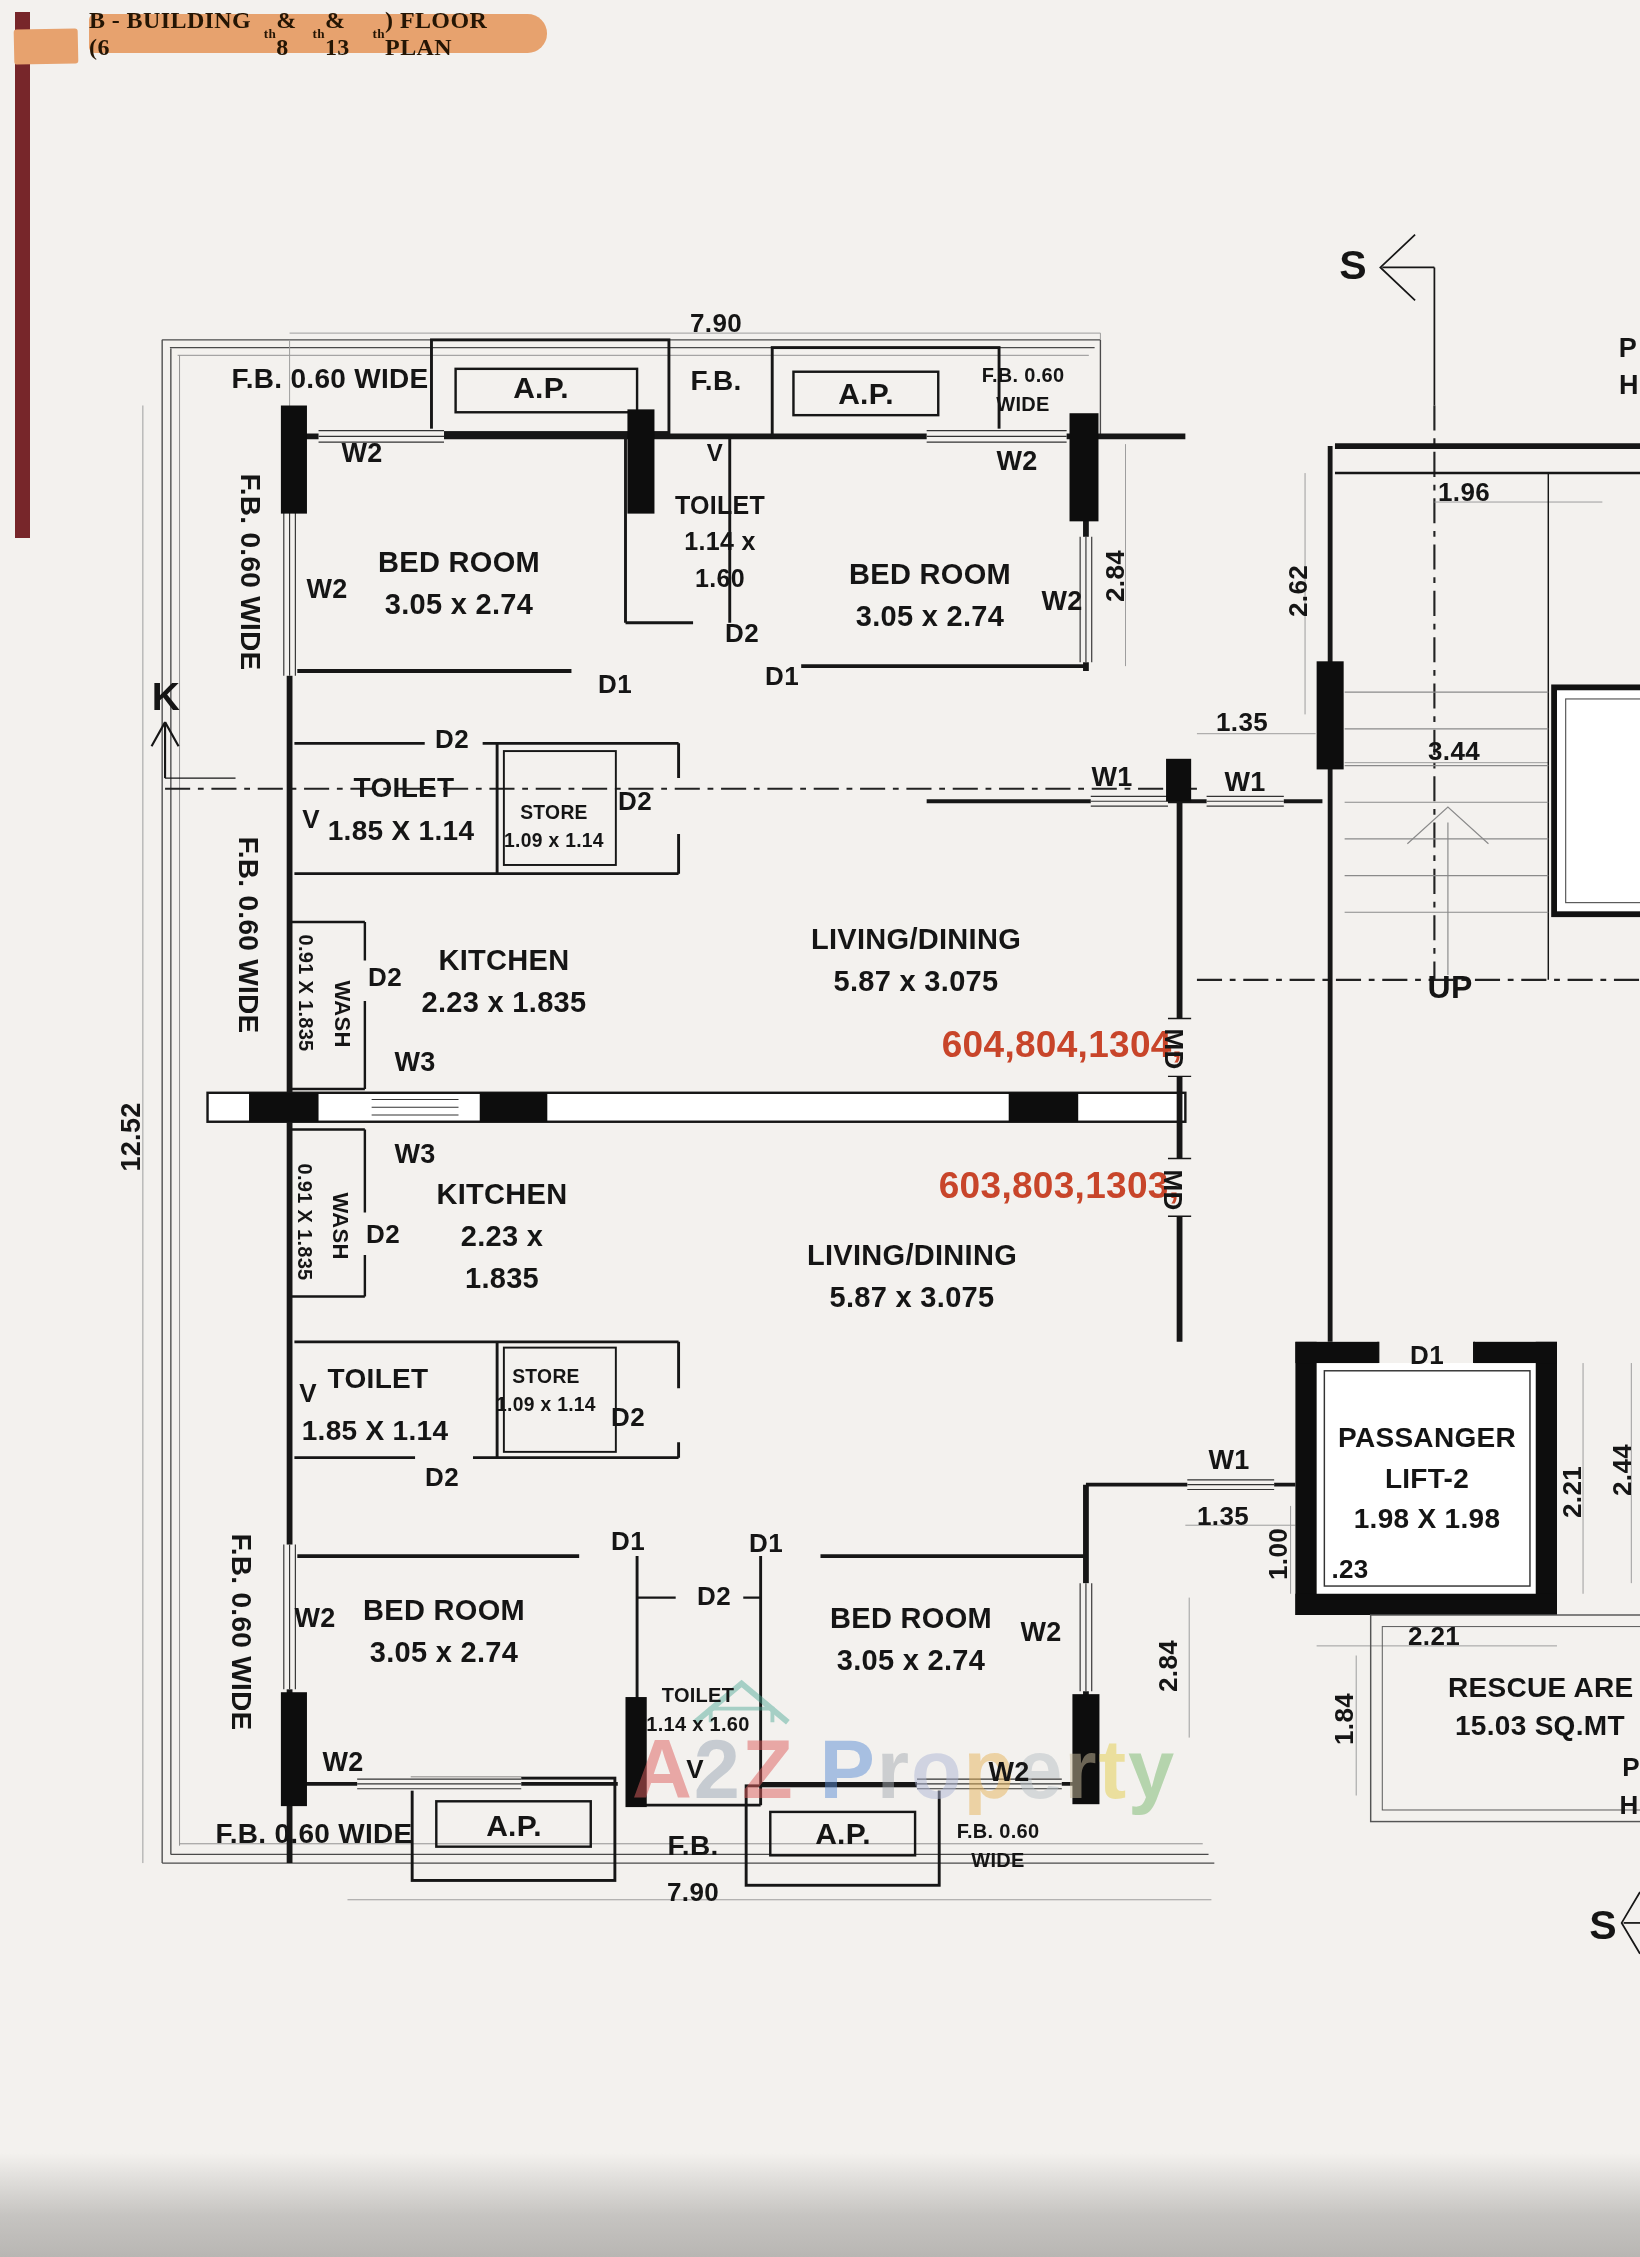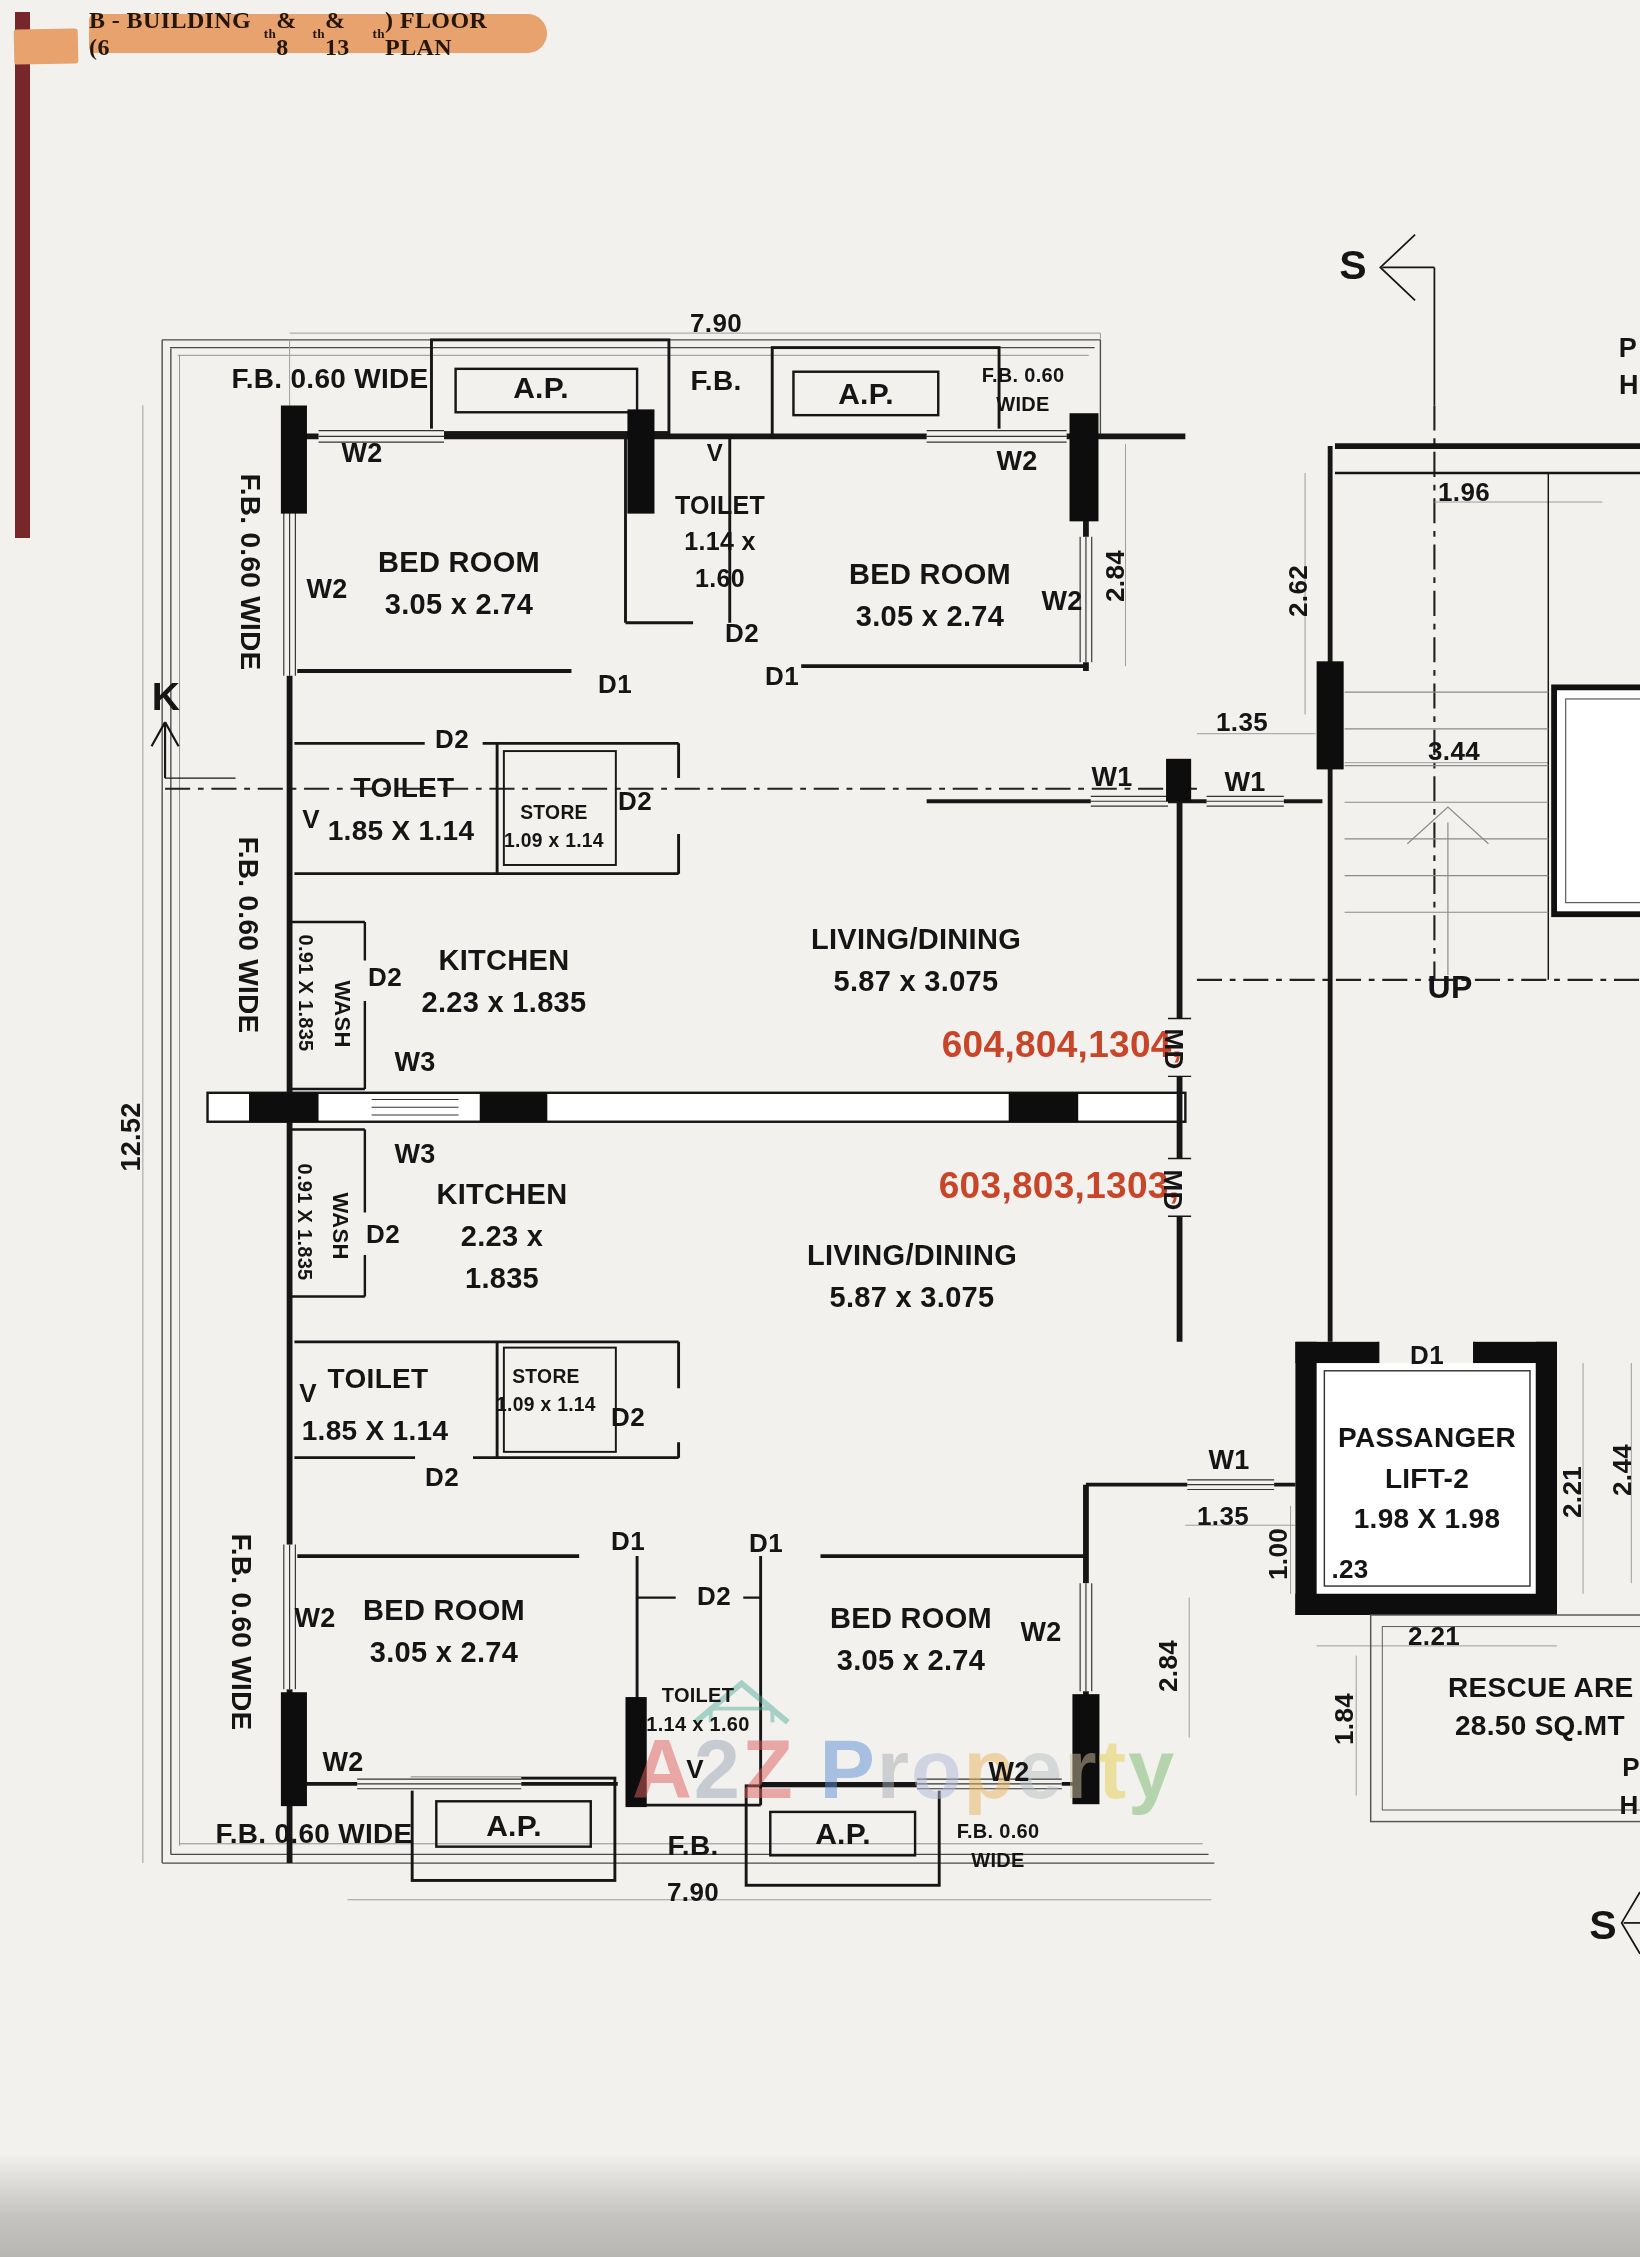--- a/index.html
+++ b/index.html
@@ -326,21 +326,21 @@
       <div class="lbl" style="left: 1229px; top: 1461px; font-size: 27px; transform: translate(-50%, -50%);">W1</div>
       <div class="lbl" style="left: 1223px; top: 1517px; font-size: 26px; transform: translate(-50%, -50%);">1.35</div>
       <div class="lbl" style="left: 1279px; top: 1554px; font-size: 26px; transform: translate(-50%, -50%) rotate(-90deg);">1.00</div>
       <div class="lbl" style="left: 1350px; top: 1570px; font-size: 26px; transform: translate(-50%, -50%);">.23</div>
       <div class="lbl" style="left: 1573px; top: 1492px; font-size: 26px; transform: translate(-50%, -50%) rotate(-90deg);">2.21</div>
       <div class="lbl" style="left: 1623px; top: 1470px; font-size: 26px; transform: translate(-50%, -50%) rotate(-90deg);">2.44</div>
       <div class="lbl" style="left: 1434px; top: 1637px; font-size: 26px; transform: translate(-50%, -50%);">2.21</div>
       <div class="lbl" style="left: 1345px; top: 1719px; font-size: 26px; transform: translate(-50%, -50%) rotate(-90deg);">1.84</div>
       <div class="lbl" style="left: 1169px; top: 1666px; font-size: 26px; transform: translate(-50%, -50%) rotate(-90deg);">2.84</div>
       <div class="lbl" style="left: 1448px; top: 1688px; font-size: 28px; transform: translate(0px, -50%); text-align: left;">RESCUE ARE</div>
-      <div class="lbl" style="left: 1455px; top: 1726px; font-size: 28px; transform: translate(0px, -50%); text-align: left;">28.50 SQ.MT</div>
+      <div class="lbl" style="left: 1455px; top: 1726px; font-size: 28px; transform: translate(0px, -50%); text-align: left;">15.03 SQ.MT</div>
       <div class="lbl" style="left: 1631px; top: 1768px; font-size: 26px; transform: translate(-50%, -50%);">P</div>
       <div class="lbl" style="left: 1629px; top: 1806px; font-size: 26px; transform: translate(-50%, -50%);">H</div>
       <div class="lbl" style="left: 1603px; top: 1926px; font-size: 41px; transform: translate(-50%, -50%);">S</div>
     </div>
 
   <div id="shadow-band"></div>
 </div>
 
 
 </body></html>

